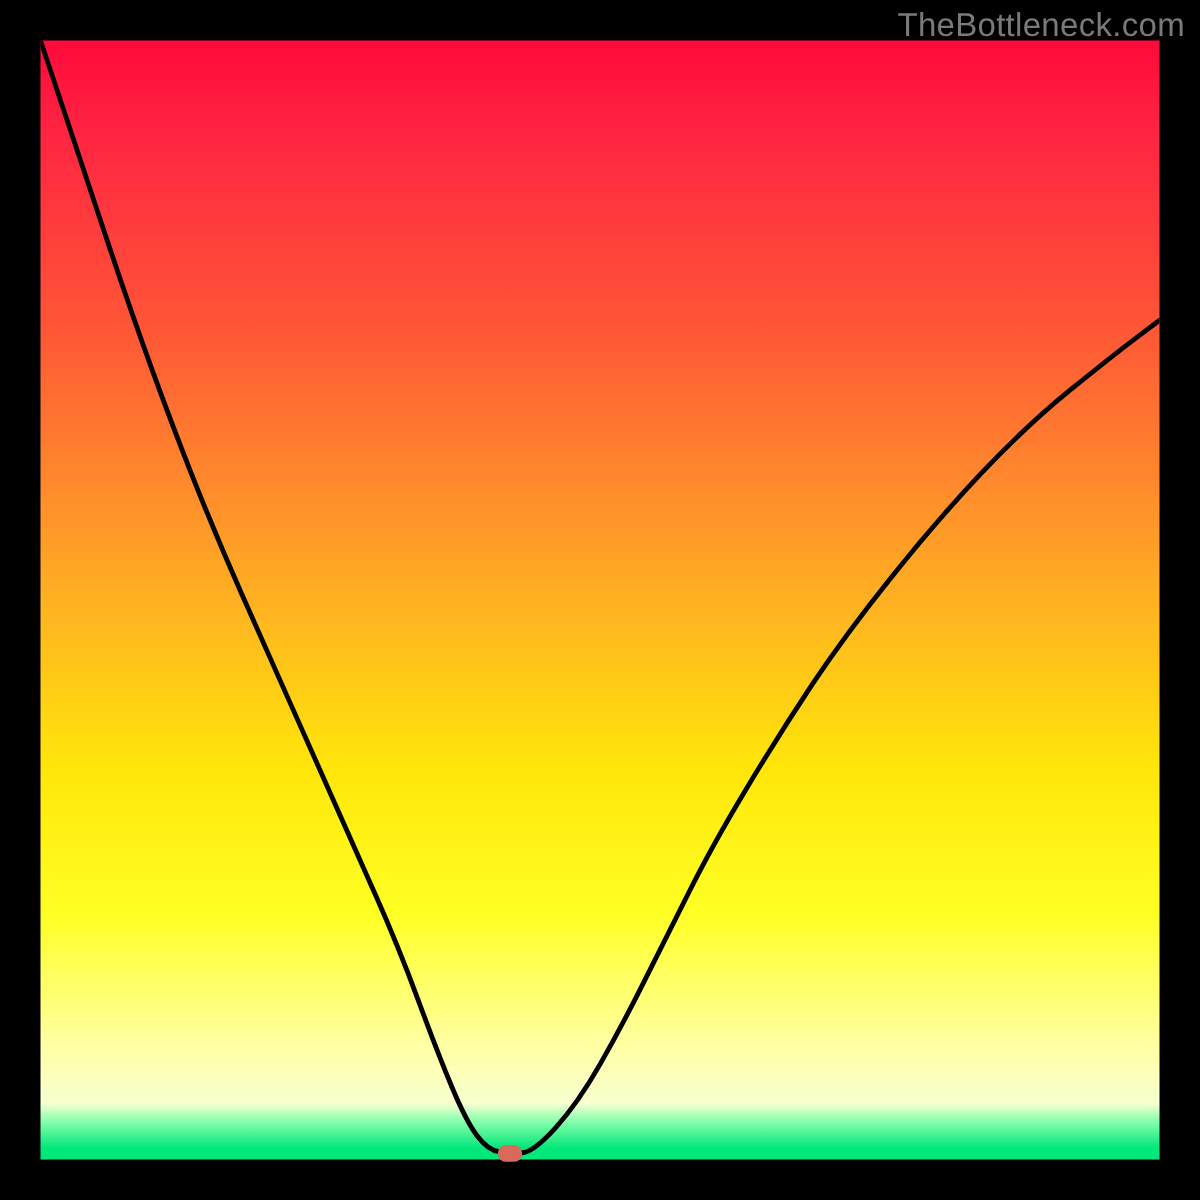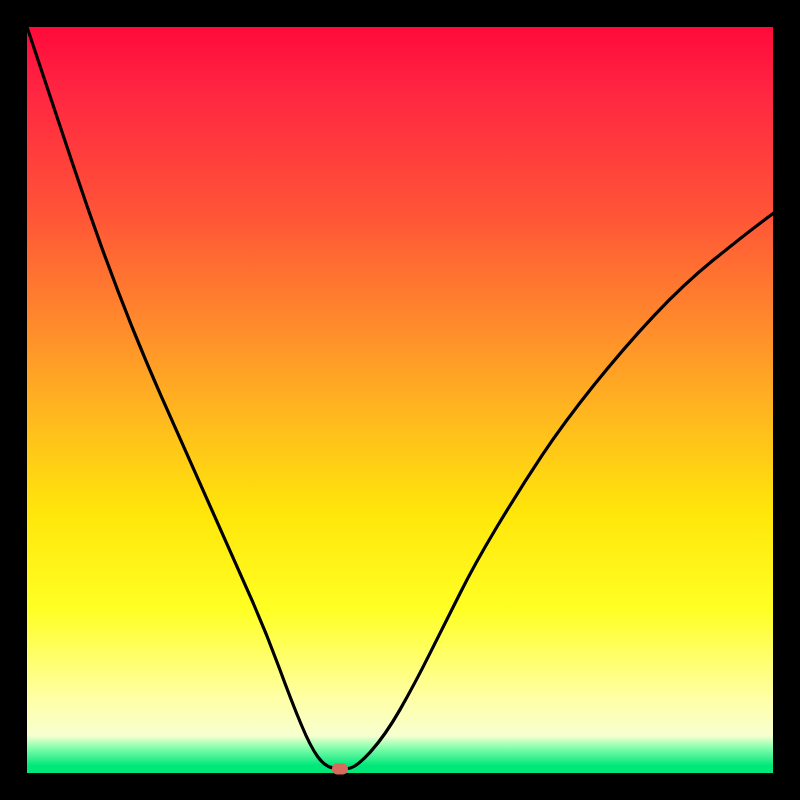--- a/index.html
+++ b/index.html
@@ -71,13 +71,14 @@
 </head>
 <body>
 
 <div class="frame">
   <div class="plot-area">
     <svg class="curve" viewBox="0 0 746 746" preserveAspectRatio="none">
       <path id="curve-path" fill="none" stroke="#000" stroke-width="3.2" stroke-linejoin="round" stroke-linecap="round" d="M 0.0 0.0 Q 29.8 89.5 44.8 134.3 Q 59.7 179.0 74.6 220.1 Q 89.5 261.1 104.4 298.4 Q 119.4 335.7 134.3 369.3 Q 149.2 402.8 164.1 436.4 Q 179.0 470.0 194.0 503.6 Q 208.9 537.1 223.8 570.7 Q 238.7 604.3 251.8 639.7 Q 264.8 675.1 274.2 697.5 Q 283.5 719.9 290.9 730.0 Q 298.4 740.0 305.9 740.8 Q 313.3 741.5 320.8 741.5 Q 328.2 741.5 343.2 725.1 Q 358.1 708.7 373.0 682.6 Q 387.9 656.5 402.8 626.6 Q 417.8 596.8 432.7 567.0 Q 447.6 537.1 470.0 499.8 Q 492.4 462.5 514.7 428.9 Q 537.1 395.4 567.0 358.1 Q 596.8 320.8 626.6 289.1 Q 656.5 257.4 686.3 233.1 Q 716.2 208.9 731.1 197.7 T 746.0 186.5"></path>
     </svg>
     <div class="marker" id="marker" style="left: 313.32px; top: 741.524px; background: rgb(215, 106, 90);"></div>
   </div>
+  <div class="watermark">TheBottleneck.com</div>
 </div>
 
 </body></html>

